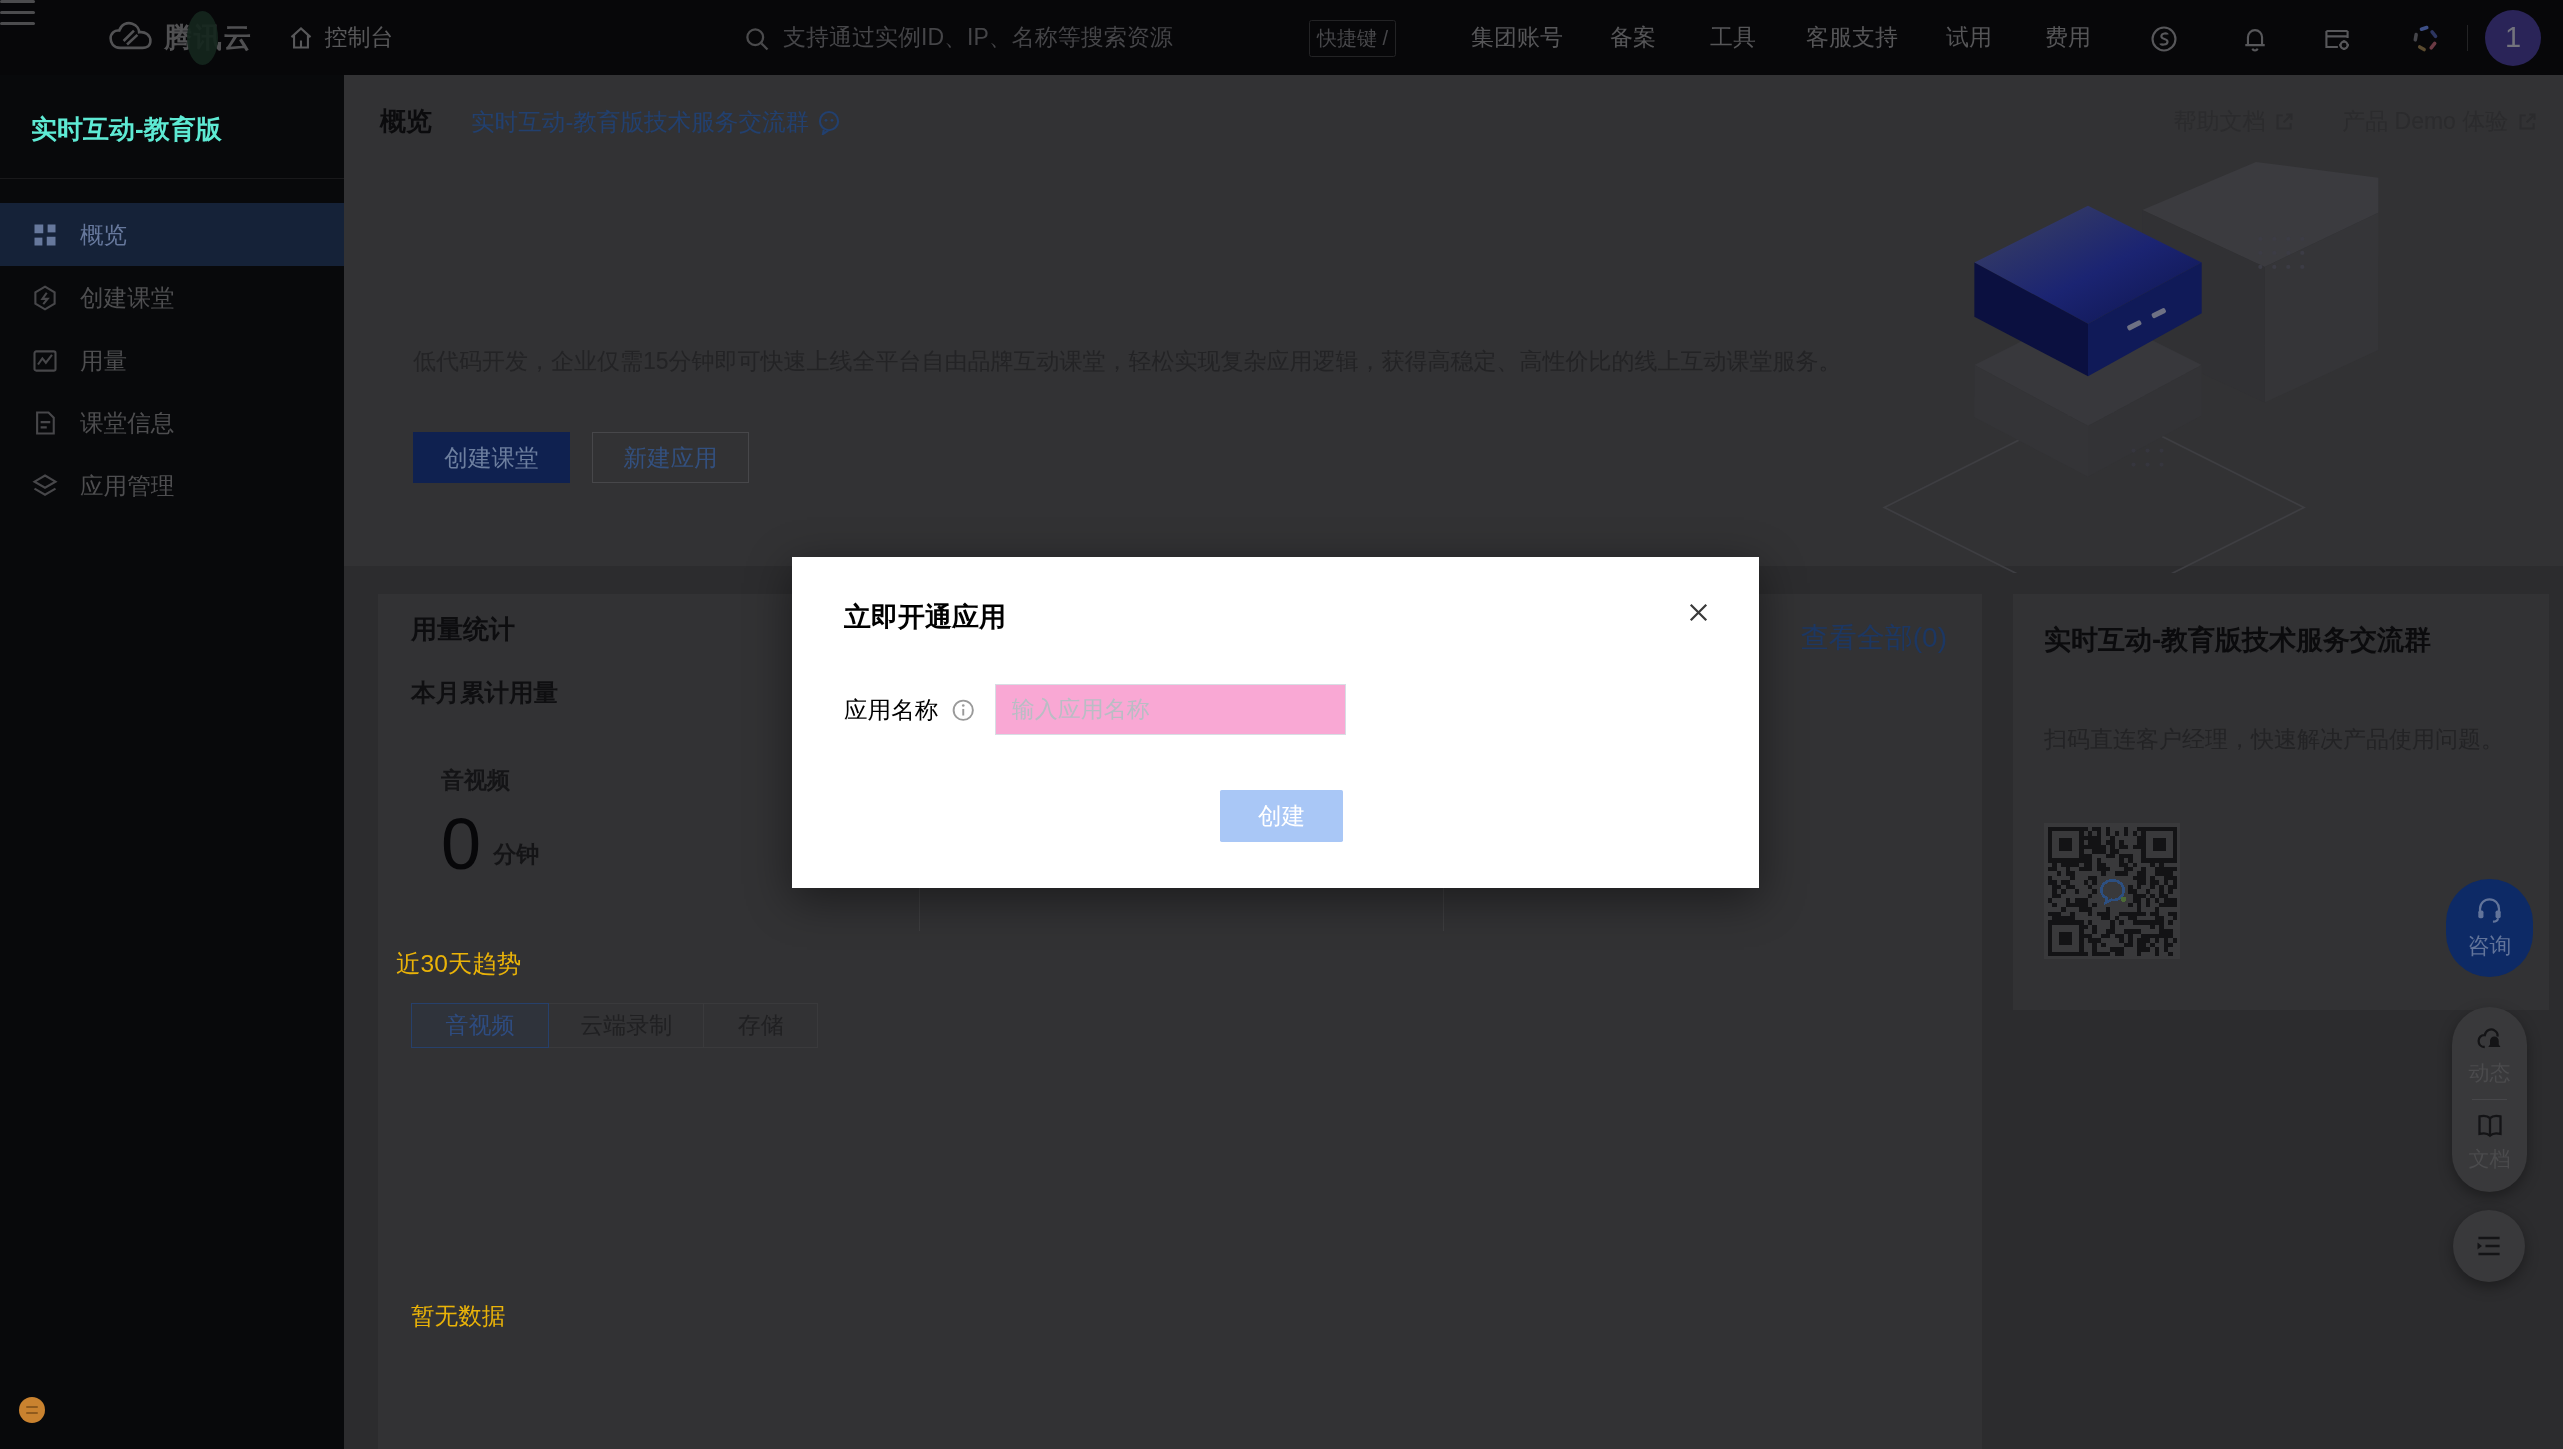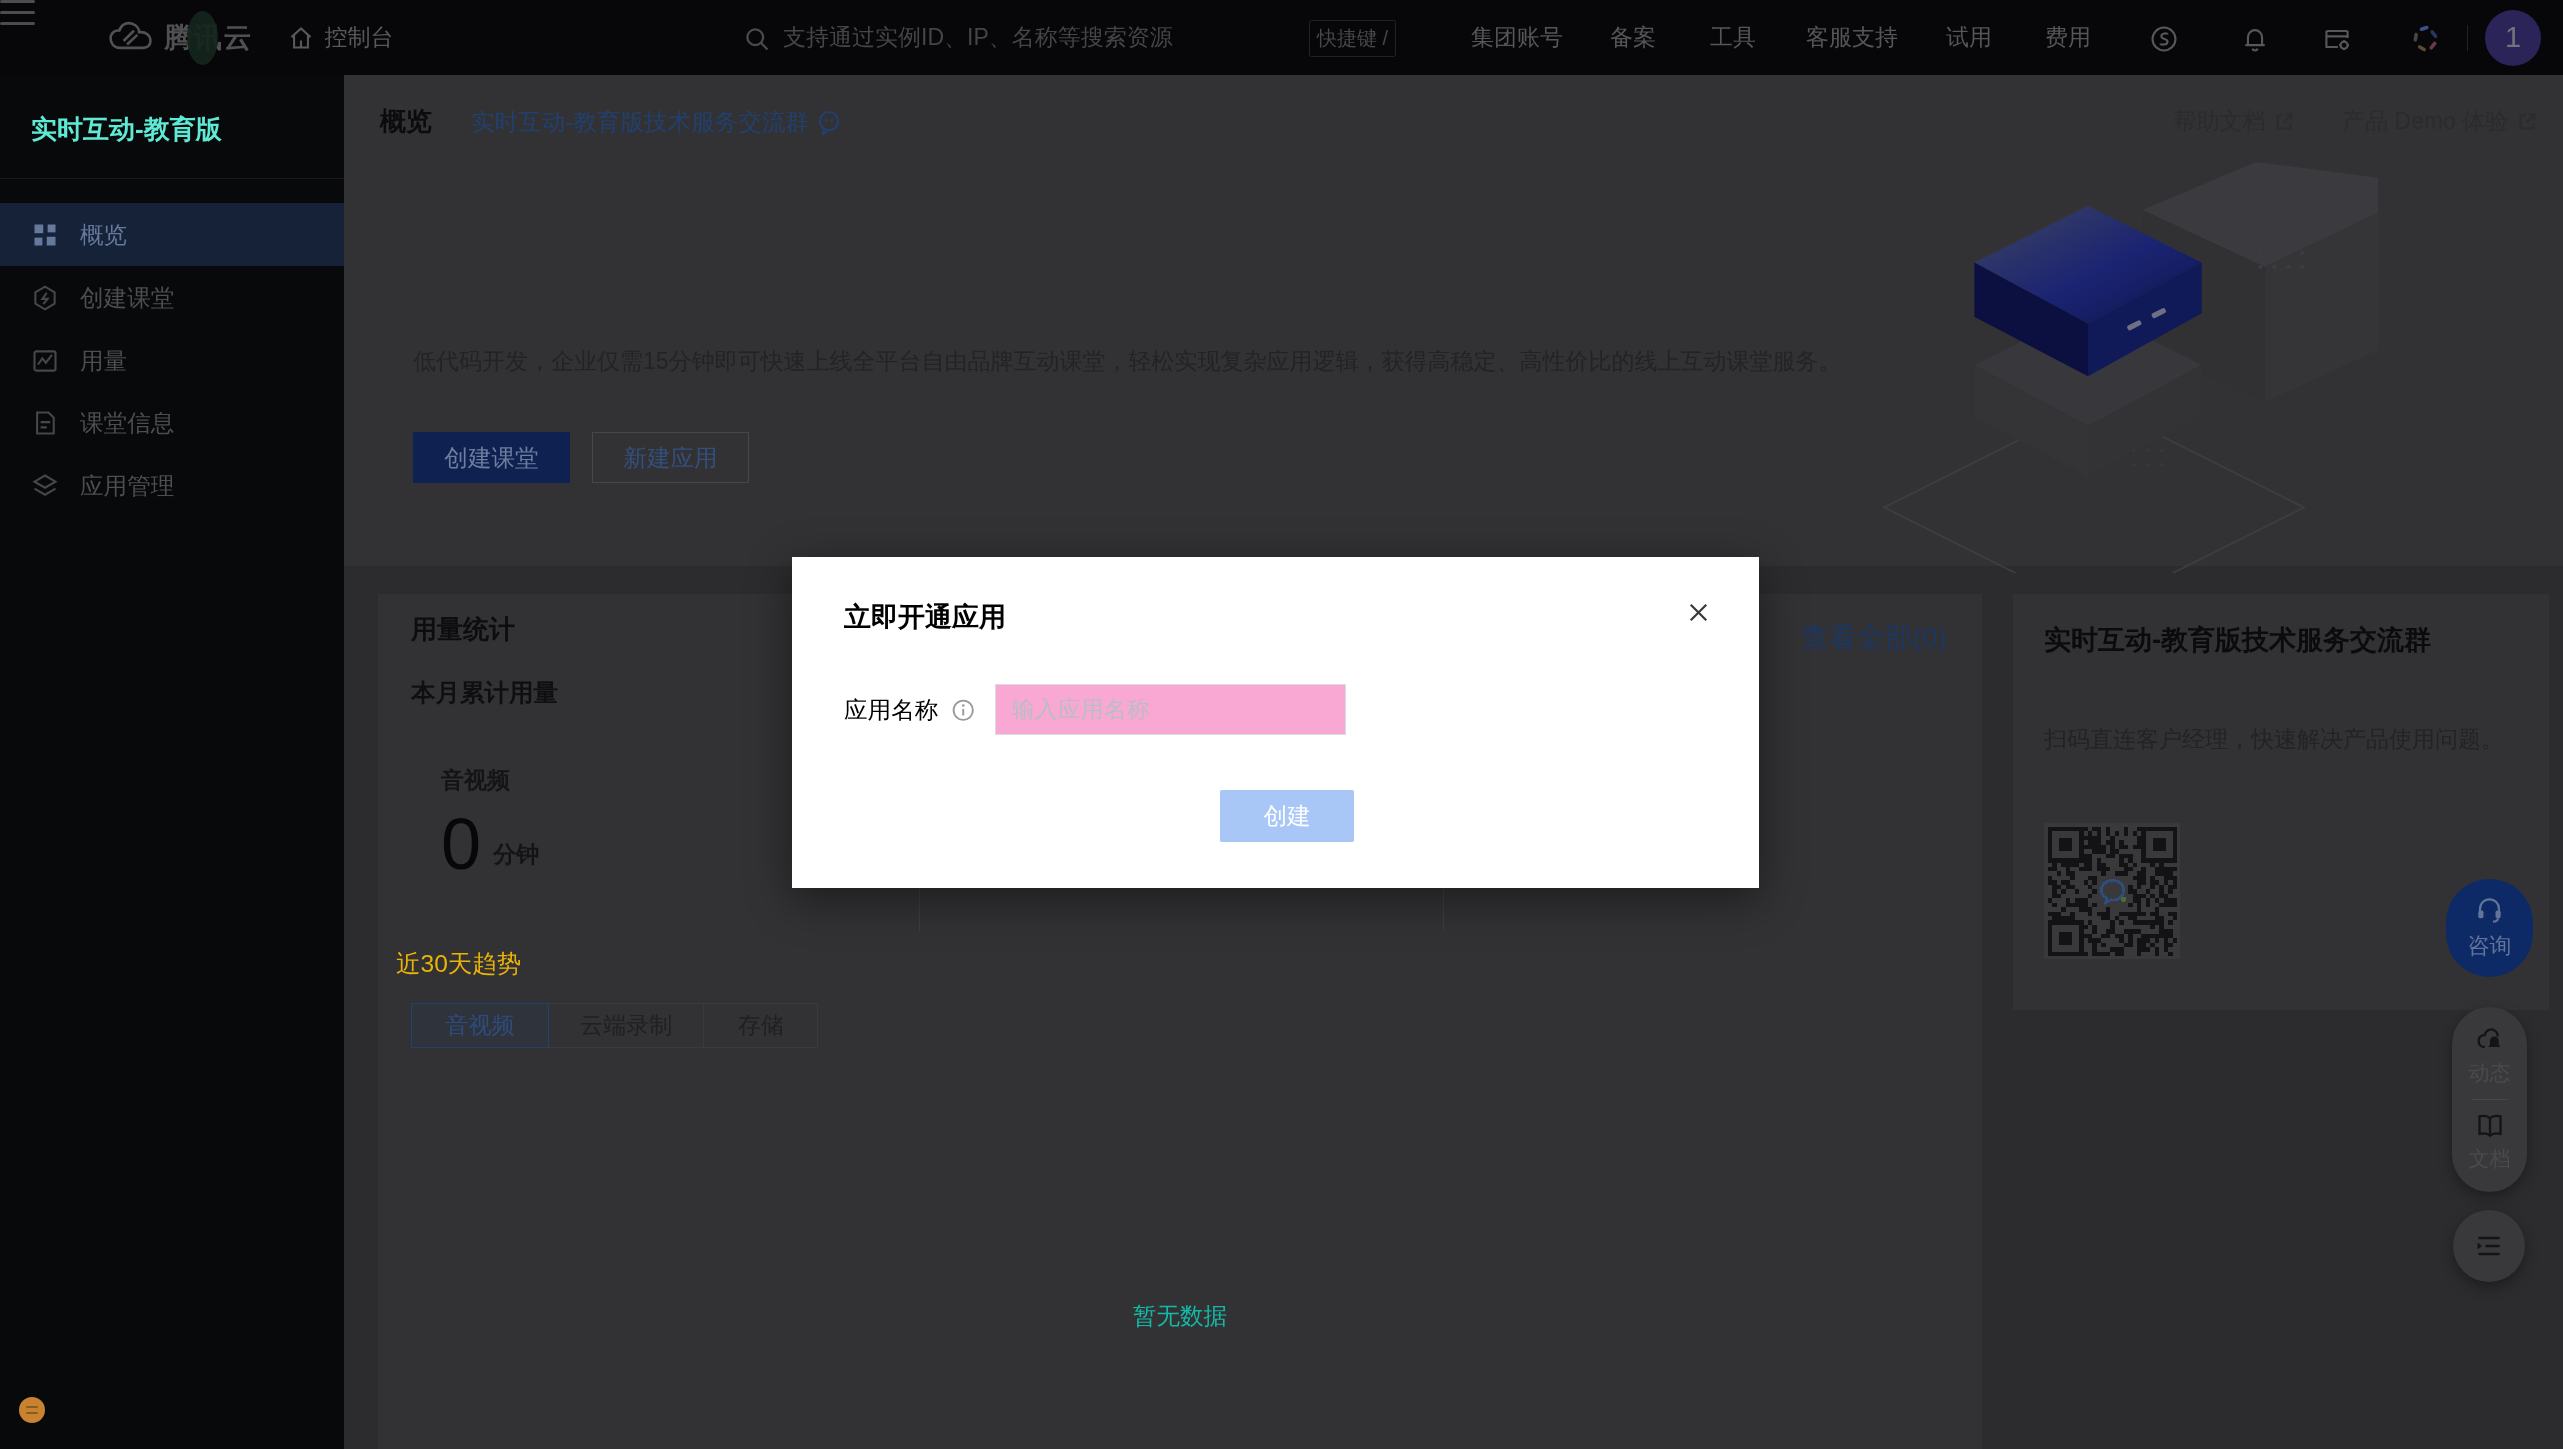--- a/index.html
+++ b/index.html
@@ -55,21 +55,21 @@
   #metric-label { font-size:23px; font-weight:bold; color:#141416; }
   #metric-row { display:flex; align-items:flex-end; gap:12.2px; margin-top:12.2px; }
   #metric-value { font-size:72px; line-height:1; color:#070709; }
   #metric-unit { font-size:23px; font-weight:bold; color:#141416; padding-bottom:10.5px; }
   .col-divider { position:absolute; top:166px; width:0.9px; height:171px; background:#3d3d3f; }
   #trend-title { position:absolute; left:18px; top:353px; font-size:24.5px; font-weight:normal; color:#eab308; }
   #tabs { position:absolute; left:34px; top:409px; display:flex; }
   .tab { height:45px; display:flex; align-items:center; justify-content:center; font-size:23px; color:#202022; border:0.9px solid #3a3a3c; margin-left:-0.9px; cursor:pointer; background:#323234; }
   .tab.active { color:#2e4c80; border:1.7px solid #26406c; background:#2f333b; z-index:1; }
   #tab-0 { width:138px; } #tab-1 { width:156px; } #tab-2 { width:115px; }
-  #empty-state { position:absolute; left:33px; right:33px; top:706px; text-align:center; font-size:23.6px; color:#14b8a6; }
+  #empty-state { position:absolute; left:33px; right:33px; top:706px; text-align:left; font-size:23.6px; color:#eab308; }
 
   
   #community-card { left:2013px; top:594px; width:536px; height:416px; background:#323234; }
   #community-title { position:absolute; left:31px; top:26px; width:481px; font-size:27px; font-weight:bold; line-height:40px; color:#0b0b0d; }
   #community-desc { position:absolute; left:31px; top:128px; width:476px; font-size:23px; line-height:35px; color:#232325; }
   #qr-box { position:absolute; left:31px; top:229px; width:136px; height:136px; background:#39393b; display:flex; align-items:center; justify-content:center; }
 
   
   #consult-btn { left:2446px; top:879px; width:87px; height:98px; border-radius:44px; background:#0d2a66; display:flex; flex-direction:column; align-items:center; justify-content:center; gap:5.2px; color:#62749a; cursor:pointer; z-index:3; }
   #consult-btn .lbl { font-size:22px; }
@@ -82,21 +82,21 @@
 
   
   #modal { left:792px; top:557px; width:967px; height:331px; background:#ffffff; box-shadow:0 10.5px 42px rgba(0,0,0,.45); z-index:10; }
   #modal-title { position:absolute; left:52px; top:42px; font-size:27px; font-weight:bold; color:#000000; }
   #modal-close { position:absolute; right:45px; top:40px; width:31px; height:31px; color:#3a3a3a; cursor:pointer; }
   #modal-form-row { position:absolute; left:52px; top:127px; display:flex; align-items:center;margin-top:10px; }
   #field-label { font-size:23.6px; color:#000000; }
   #info-icon { margin-left:12.2px; color:#9a9a9a; }
   #app-name-input { position:absolute; left:203px; top:127px; width:351px; height:51px; border:0.9px solid #d8dde4; font-size:23px; padding:0 15.7px; color:#333; outline:none; background:#f9a8d4; }
   #app-name-input::placeholder { color:#b9bdc4; }
-  #create-btn { position:absolute; left:428px; top:233px; width:134px; height:52px; background:#a9c7f6; color:#ffffff; font-size:23.6px; border:none; border-radius:1.7px; cursor:not-allowed; }
+  #create-btn { position:absolute; left:428px; top:233px; width:123px; height:52px; background:#a9c7f6; color:#ffffff; font-size:23.6px; border:none; border-radius:1.7px; cursor:not-allowed; }
 </style>
 </head>
 <body>
 
 <div id="canvas">
 
   <div id="navbar" class="abs">
     <div id="hamburger">
         <span></span>
         <span></span>

